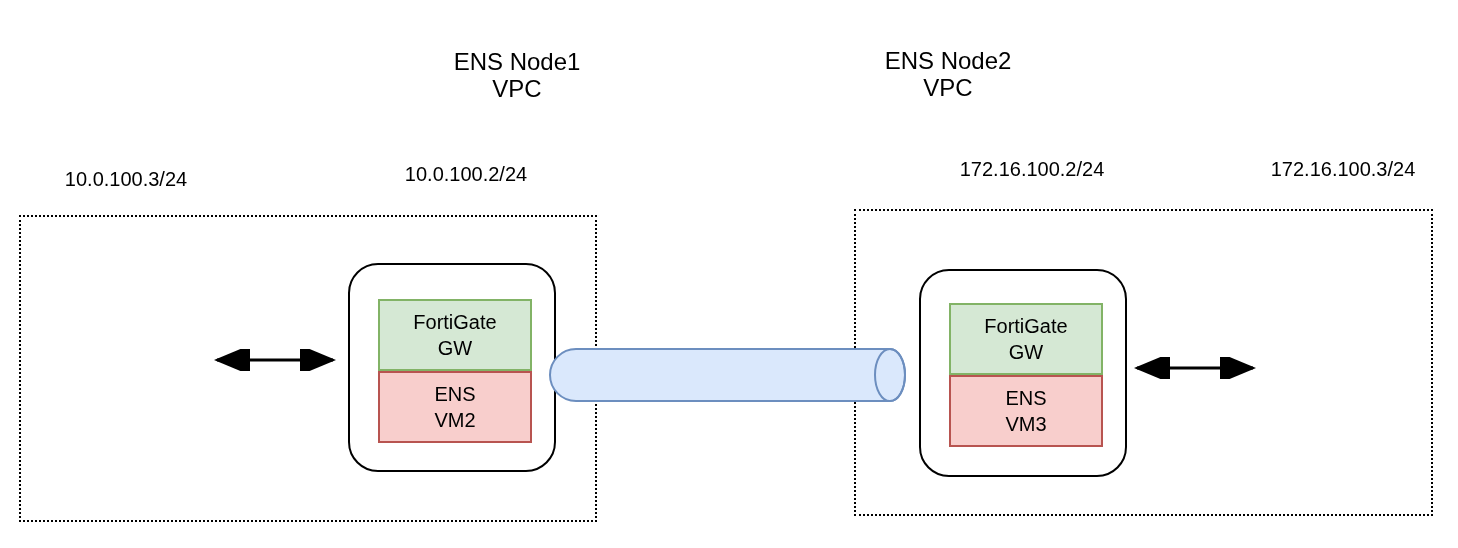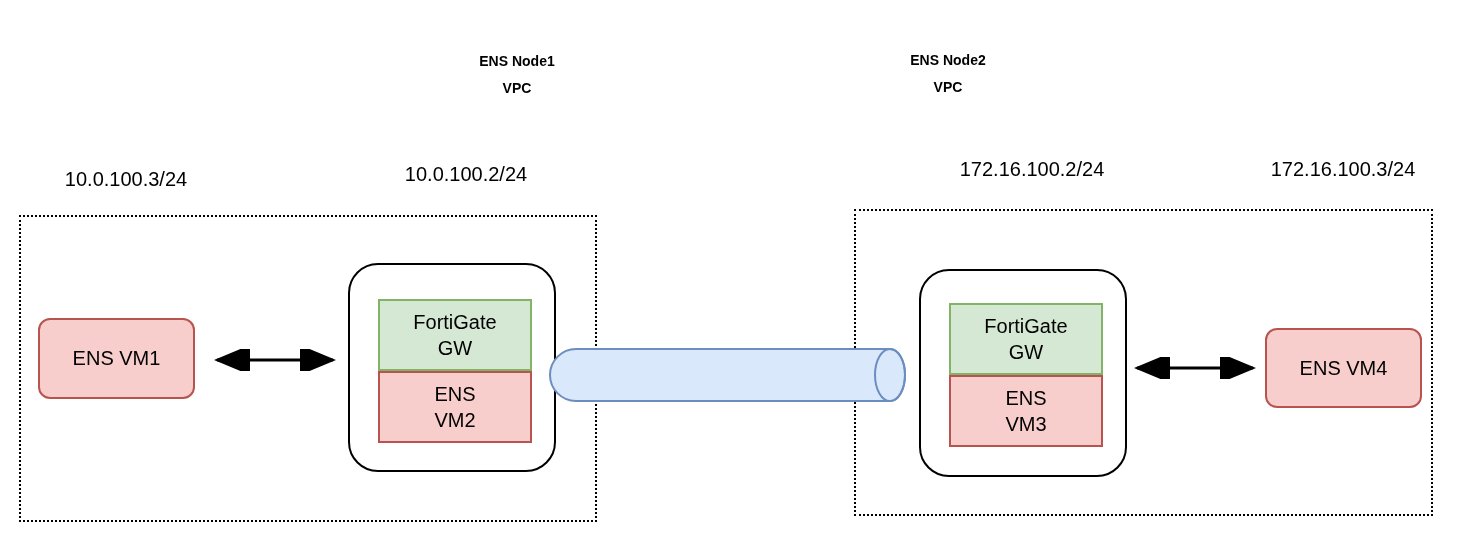--- a/index.html
+++ b/index.html
@@ -62,22 +62,22 @@
     background: var(--color-pink_fill);
     border-color: var(--color-pink_stroke);
   }
   .label {
     position: absolute;
     transform: translateX(-50%);
     white-space: pre-line;
     text-align: center;
   }
   .title {
-    font-size: 14px;
-    font-weight: bold;
+    font-size: 24px;
+    font-weight: normal;
     line-height: 27px;
   }
   .ip {
     font-size: 20px;
     line-height: 24px;
   }
   .tunnel-label {
     font-size: 20px;
     z-index: 6;
   }
@@ -95,23 +95,20 @@
 VPC</div>
 
   <div class="label ip" style="left:126px; top:167px;">10.0.100.3/24</div>
   <div class="label ip" style="left:458px; top:162px;margin-left:8px;">10.0.100.2/24</div>
   <div class="label ip" style="left:1015px; top:157px;margin-left:17px;">172.16.100.2/24</div>
   <div class="label ip" style="left:1343px; top:157px;">172.16.100.3/24</div>
 
   <div class="vpc-boundary" style="left:19px; top:215px; width:578px; height:307px;"></div>
   <div class="vpc-boundary" style="left:854px; top:209px; width:579px; height:307px;"></div>
 
-  <div class="vm-box" style="left:38px; top:318px; width:157px; height:81px;">
-    <span>ENS VM1</span>
-  </div>
 
   <svg class="abs arrow-svg" style="left:209px; top:349px;" width="132" height="22">
     <defs>
       <marker id="ah-r1" markerWidth="14" markerHeight="12" refX="12" refY="6" orient="auto">
         <path d="M1,1 L13,6 L1,11 Z" fill="#000"></path>
       </marker>
       <marker id="ah-l1" markerWidth="14" markerHeight="12" refX="2" refY="6" orient="auto">
         <path d="M13,1 L1,6 L13,11 Z" fill="#000"></path>
       </marker>
     </defs>
@@ -148,17 +145,14 @@
       <marker id="ah-r2" markerWidth="14" markerHeight="12" refX="12" refY="6" orient="auto">
         <path d="M1,1 L13,6 L1,11 Z" fill="#000"></path>
       </marker>
       <marker id="ah-l2" markerWidth="14" markerHeight="12" refX="2" refY="6" orient="auto">
         <path d="M13,1 L1,6 L13,11 Z" fill="#000"></path>
       </marker>
     </defs>
     <line x1="8" y1="11" x2="124" y2="11" stroke="#000" stroke-width="3" marker-start="url(#ah-l2)" marker-end="url(#ah-r2)"></line>
   </svg>
 
-  <div class="vm-box" style="left:1265px; top:328px; width:157px; height:80px;">
-    <span>ENS VM4</span>
-  </div>
 
 </div>
 
 </body></html>

